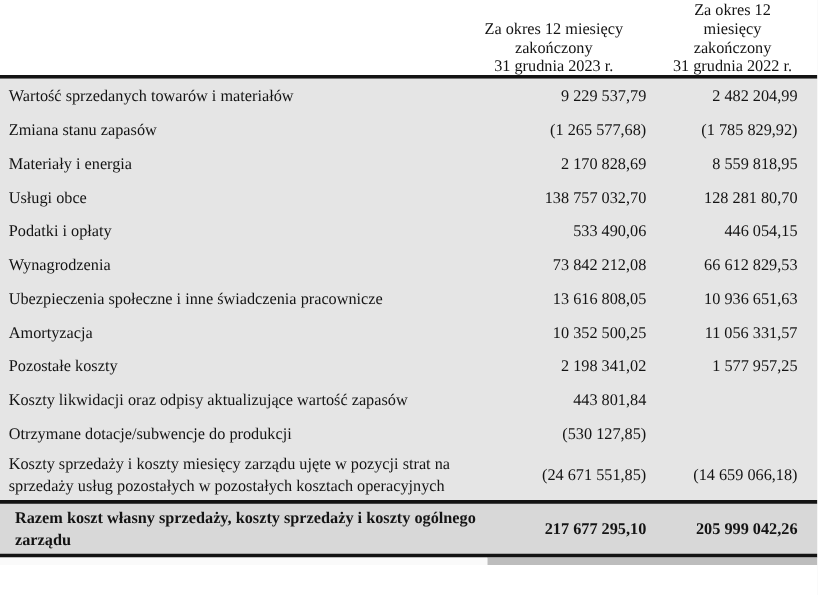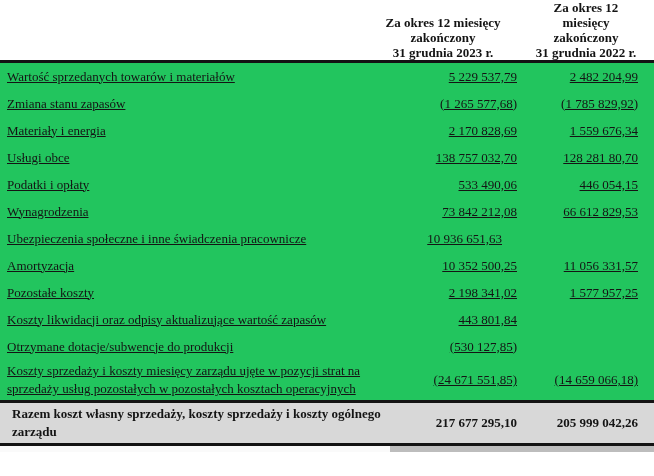--- a/index.html
+++ b/index.html
@@ -22,31 +22,30 @@
   .thead {
     display: grid;
     grid-template-columns: 368px 150px 136px;
     align-items: end;
     height: 63px;
     border-bottom: 3px solid #131313;
     background: #ffffff;
     box-sizing: border-box;
   }
   .thead .hcell {
-    font-weight: bold;
+    font-weight: normal;
     text-align: center;
     white-space: pre-line;
     line-height: 15px;
     padding-bottom: 3px;
   }
 
   
   .tbody {
-    background: #22c55e;
-    text-decoration: underline;
+    background: #e5e5e5;
   }
   .row {
     display: grid;
     grid-template-columns: 395px 123px 136px;
     align-items: center;
     min-height: 27px;
     box-sizing: border-box;
   }
   .cell { box-sizing: border-box; }
   .cell.label {
@@ -96,50 +95,51 @@
 31 grudnia 2023 r.</div>
     <div class="hcell">Za okres 12
 miesięcy
 zakończony
 31 grudnia 2022 r.</div>
   </div>
 
   <div class="tbody">
       <div class="row">
         <div class="cell label">Wartość sprzedanych towarów i materiałów</div>
-        <div class="cell val">5 229 537,79</div>
+        <div class="cell val">9 229 537,79</div>
         <div class="cell val val2">2 482 204,99</div>
       </div>
       <div class="row">
         <div class="cell label">Zmiana stanu zapasów</div>
         <div class="cell val">(1 265 577,68)</div>
         <div class="cell val val2">(1 785 829,92)</div>
       </div>
       <div class="row">
         <div class="cell label">Materiały i energia</div>
         <div class="cell val">2 170 828,69</div>
-        <div class="cell val val2">1 559 676,34</div>
+        <div class="cell val val2">8 559 818,95</div>
       </div>
       <div class="row">
         <div class="cell label">Usługi obce</div>
         <div class="cell val">138 757 032,70</div>
         <div class="cell val val2">128 281 80,70</div>
       </div>
       <div class="row">
         <div class="cell label">Podatki i opłaty</div>
         <div class="cell val">533 490,06</div>
         <div class="cell val val2">446 054,15</div>
       </div>
       <div class="row">
         <div class="cell label">Wynagrodzenia</div>
         <div class="cell val">73 842 212,08</div>
         <div class="cell val val2">66 612 829,53</div>
       </div>
       <div class="row">
         <div class="cell label">Ubezpieczenia społeczne i inne świadczenia pracownicze</div>
+        <div class="cell val">13 616 808,05</div>
         <div class="cell val val2">10 936 651,63</div>
       </div>
       <div class="row">
         <div class="cell label">Amortyzacja</div>
         <div class="cell val">10 352 500,25</div>
         <div class="cell val val2">11 056 331,57</div>
       </div>
       <div class="row">
         <div class="cell label">Pozostałe koszty</div>
         <div class="cell val">2 198 341,02</div>

